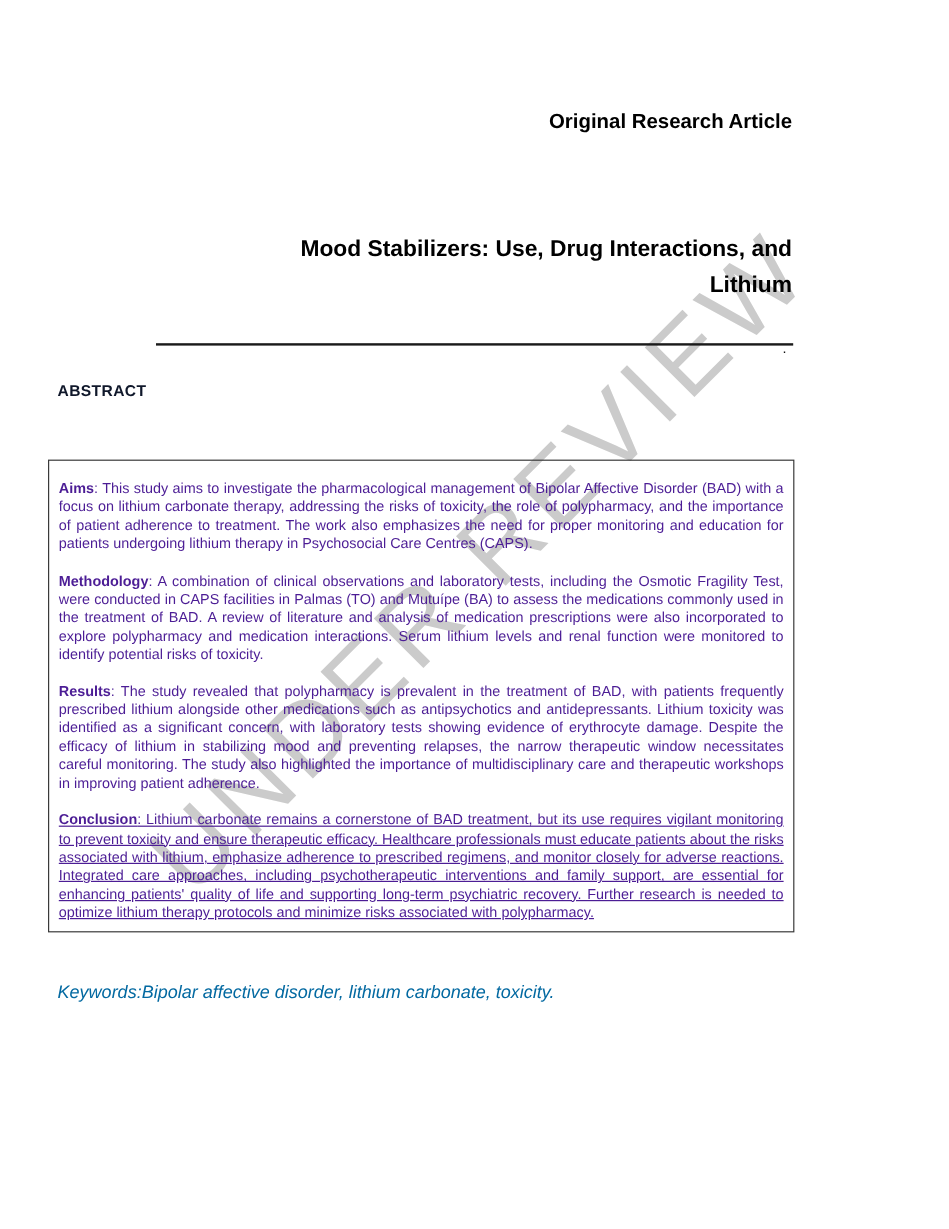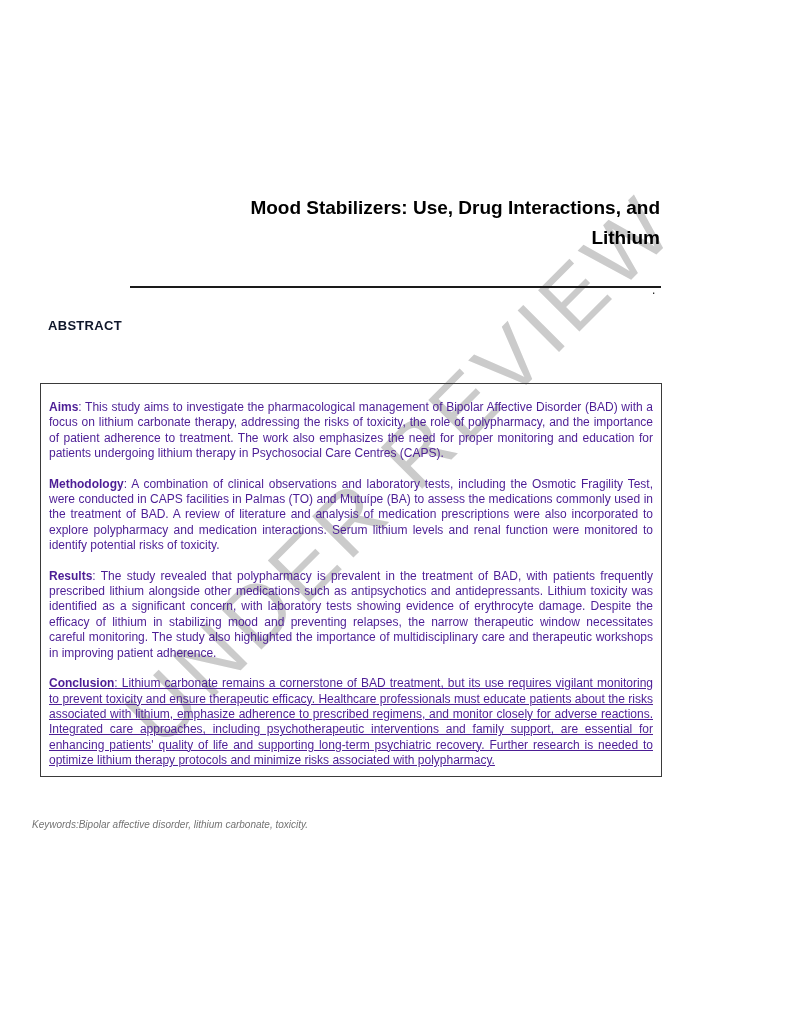--- a/index.html
+++ b/index.html
@@ -80,36 +80,37 @@
     text-align: justify;
     color: #4c1d95;
     background: transparent;
   }
   .abstract-box p { margin: 0 0 15px 0; }
   .abstract-box p:last-child { margin-bottom: 0; text-decoration: underline; }
   .plabel { font-weight: bold; }
   .keywords {
     position: absolute;
     top: 819px;
-    left: 32px;
+    left: 48px;
     right: 100px;
-    font-size: 10px;
+    font-size: 15px;
     font-style: italic;
-    color: #737373;
+    color: #0369a1;
   }
 </style>
 </head>
 <body>
 
 <div class="page">
 
   <div class="watermark">UNDER REVIEW</div>
 
   <div class="content">
 
+    <div class="article-type">Original Research Article</div>
 
     <div class="paper-title">
       <div>Mood Stabilizers: Use, Drug Interactions, and</div>
       <div>Lithium</div>
     </div>
 
     <div class="title-rule"></div>
     <span class="rule-period">.</span>
 
     <div class="abstract-heading">ABSTRACT</div>

